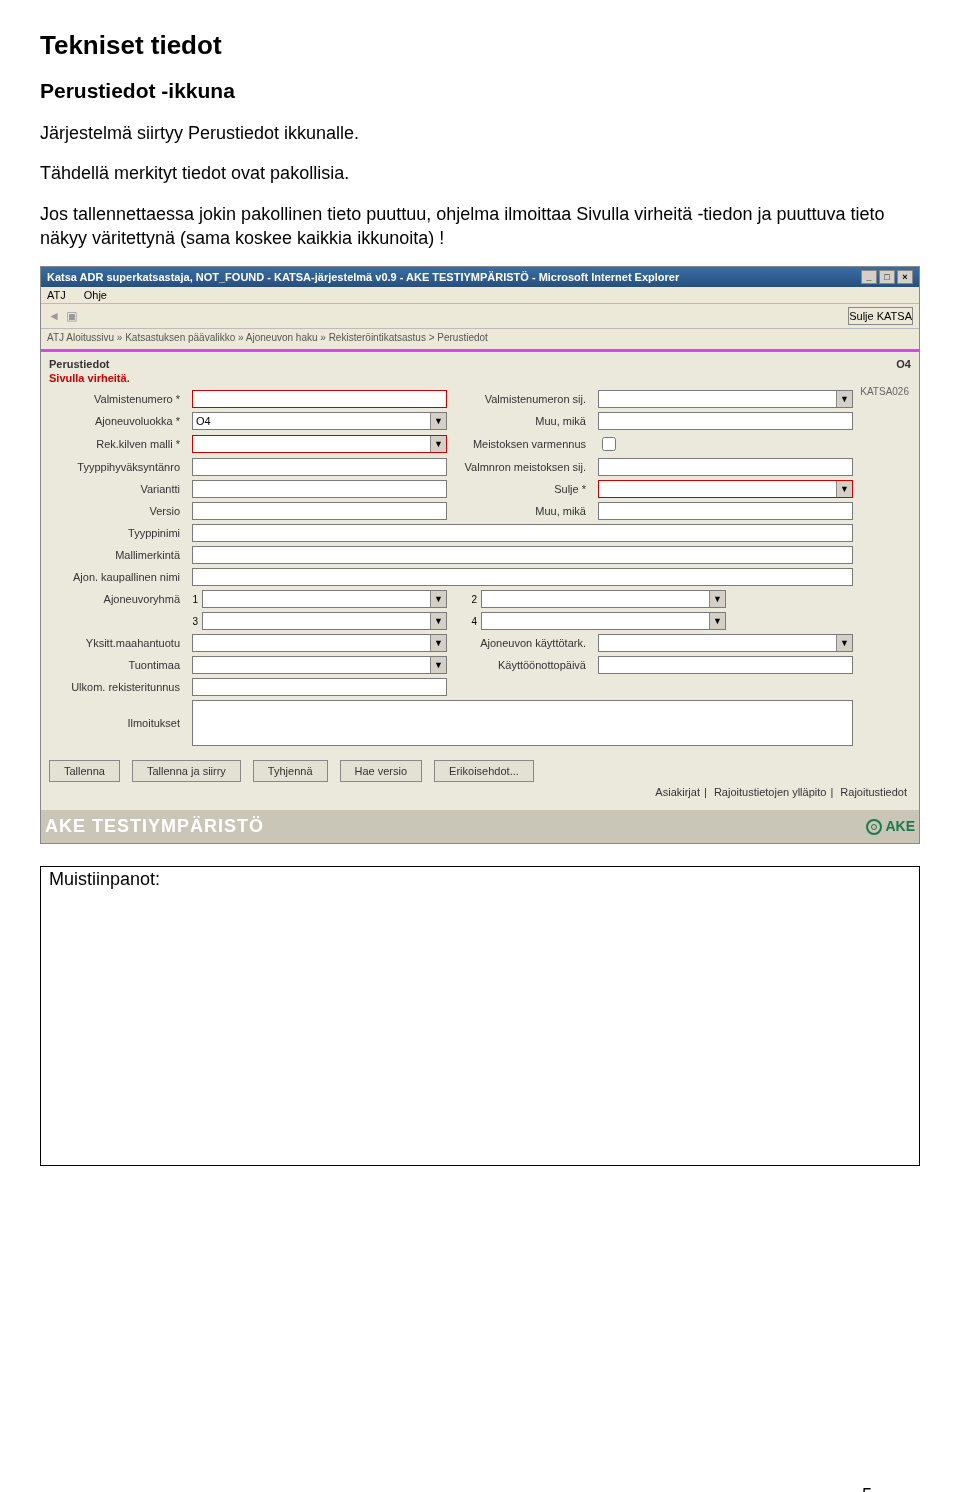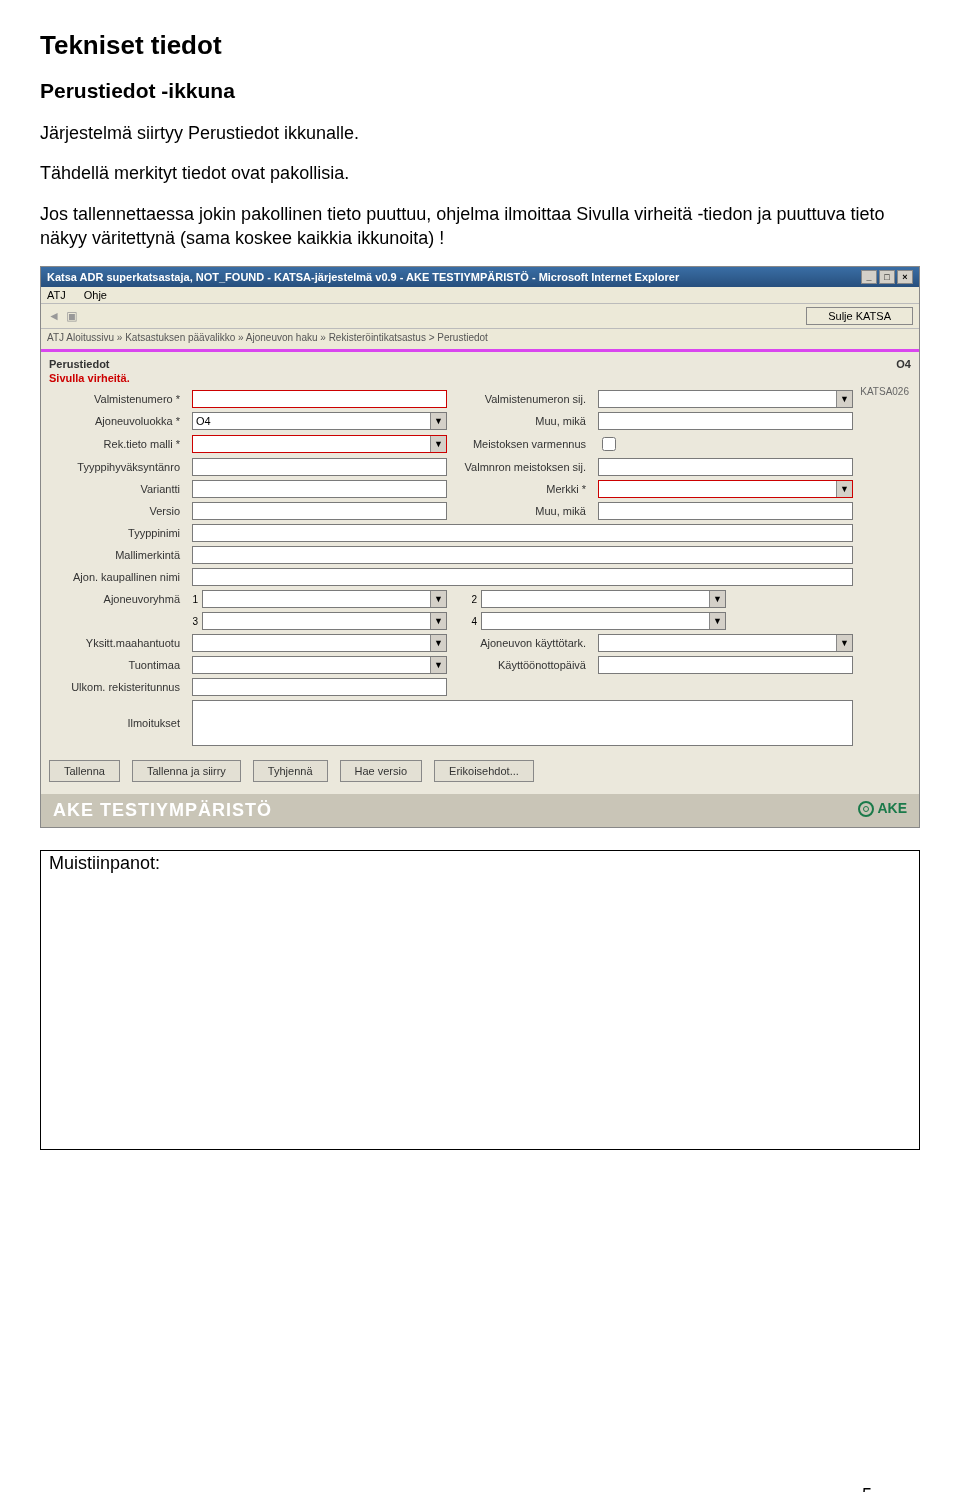--- a/index.html
+++ b/index.html
@@ -53,21 +53,21 @@
     padding: 3px 6px;
     border-bottom: 1px solid #bbb;
     display: flex;
     justify-content: space-between;
     align-items: center;
   }
   .nav-icons { display: flex; gap: 4px; align-items: center; }
   .nav-arrow { font-size: 12px; color: #999; width: 14px; text-align: center; }
   .btn-sulje {
     border: 1px solid #888; background: #ece9d8;
-    padding: 2px 21px; font-size: 11px;
+    padding: 2px 0; font-size: 11px;
   }
   .breadcrumb {
     background: #ece9d8;
     padding: 3px 6px 6px 6px;
     color: #555;
     font-size: 10px;
     border-bottom: 3px solid #d946ef;
   }
 
   
@@ -136,22 +136,22 @@
 
   .bottom-links {
     text-align: right;
     font-size: 11px; color: #333;
     margin-top: 4px;
   }
   .bottom-links span { padding: 0 4px; }
 
   .footer-bar {
     background: #c9c5b7;
-    padding: 6px 12px;
-    display: flex; justify-content: space-between; 
+    padding: 6px 4px;
+    display: flex; justify-content: space-between; align-items: center;
   }
   .footer-bar .env {
     color: #fff; font-weight: bold; font-size: 18px;
     letter-spacing: 1px;
   }
   .ake-logo { color: #1a7a4a; font-weight: bold; font-size: 14px; }
   .ake-logo .ring {
     display: inline-block; width: 16px; height: 16px;
     border: 2px solid #1a7a4a; border-radius: 50%;
     vertical-align: middle; margin-right: 3px;
@@ -227,33 +227,33 @@
       <label>Valmistenumero *</label>
       <input class="field err" style="">
       <label>Valmistenumeron sij.</label>
       <div class="selwrap"><input class="field" style=""><span class="chev">▼</span></div>
 
       <label>Ajoneuvoluokka *</label>
       <div class="selwrap"><input class="field" value="O4" style=""><span class="chev">▼</span></div>
       <label>Muu, mikä</label>
       <input class="field" style="">
 
-      <label>Rek.tieto malli *</label>
+      <label>Rek.kilven malli *</label>
       <div class="selwrap"><input class="field err" style=""><span class="chev">▼</span></div>
       <label>Meistoksen varmennus</label>
       <div><input type="checkbox" class="chk" style=""></div>
 
       <label>Tyyppihyväksyntänro</label>
       <input class="field" style="">
       <label>Valmnron meistoksen sij.</label>
       <input class="field" style="">
 
       <label>Variantti</label>
       <input class="field" style="">
-      <label>Merkki *</label>
+      <label>Sulje *</label>
       <div class="selwrap"><input class="field err" style=""><span class="chev">▼</span></div>
 
       <label>Versio</label>
       <input class="field" style="">
       <label>Muu, mikä</label>
       <input class="field" style="">
 
       <label>Tyyppinimi</label>
       <input class="field wide" style="">
 
@@ -301,20 +301,25 @@
     </div>
 
     <div class="actions">
       <button class="act">Tallenna</button>
       <button class="act">Tallenna ja siirry</button>
       <button class="act">Tyhjennä</button>
       <button class="act">Hae versio</button>
       <button class="act">Erikoisehdot...</button>
     </div>
 
+    <div class="bottom-links">
+      <span>Asiakirjat</span>|
+      <span>Rajoitustietojen ylläpito</span>|
+      <span>Rajoitustiedot</span>
+    </div>
   </div>
 
   <div class="footer-bar">
     <span class="env">AKE TESTIYMPÄRISTÖ</span>
     <span class="ake-logo">
       <span class="ring"></span><span>AKE</span>
     </span>
   </div>
 </div>
 

